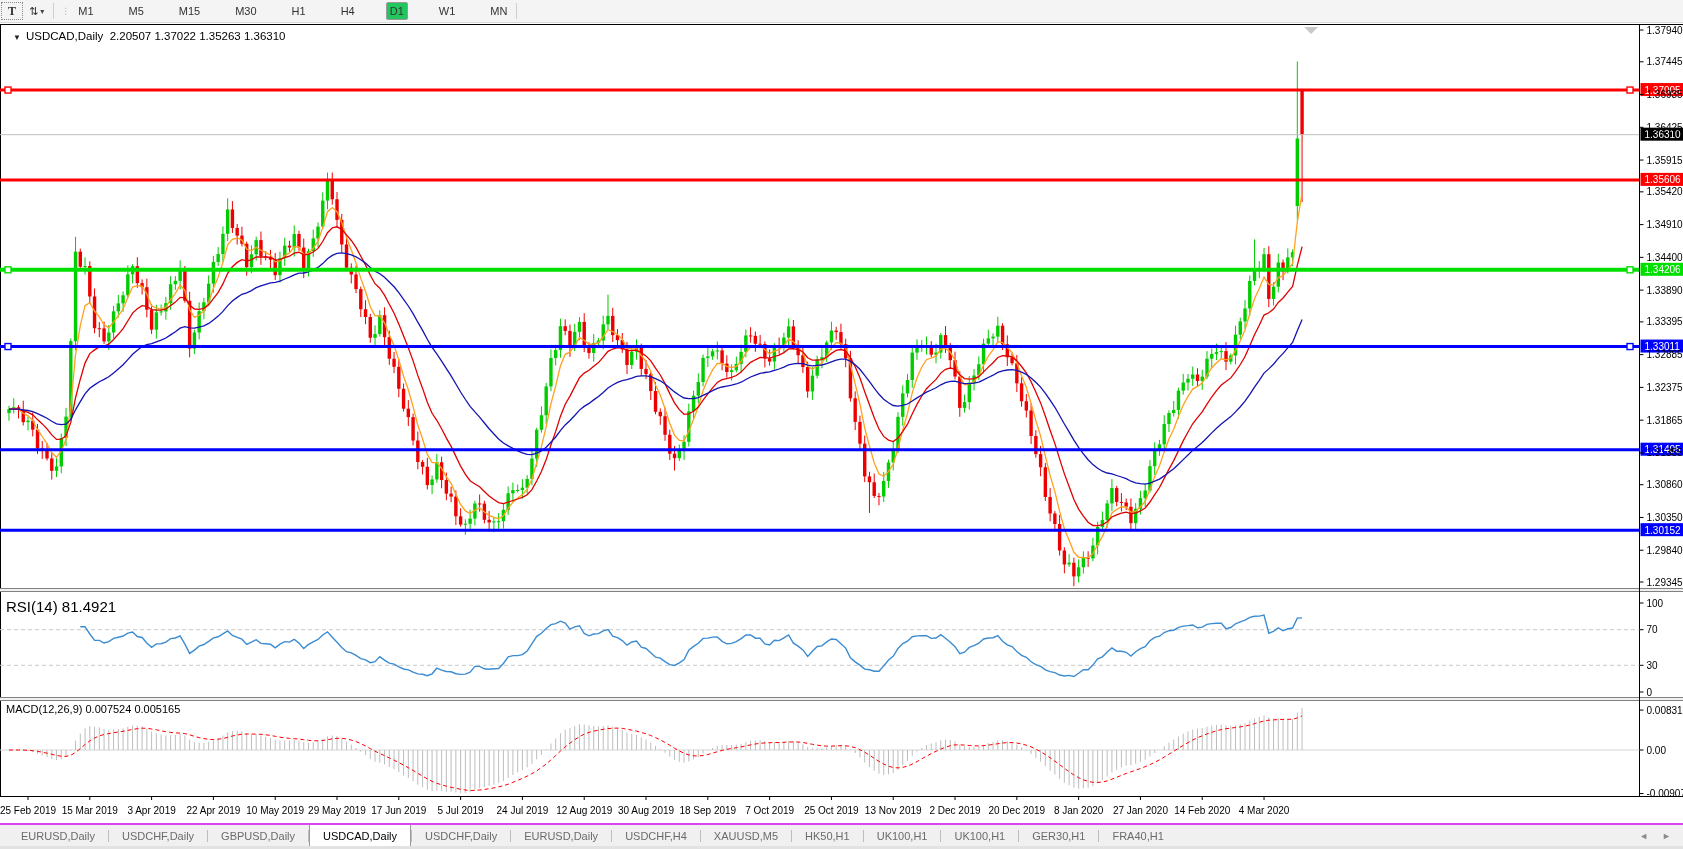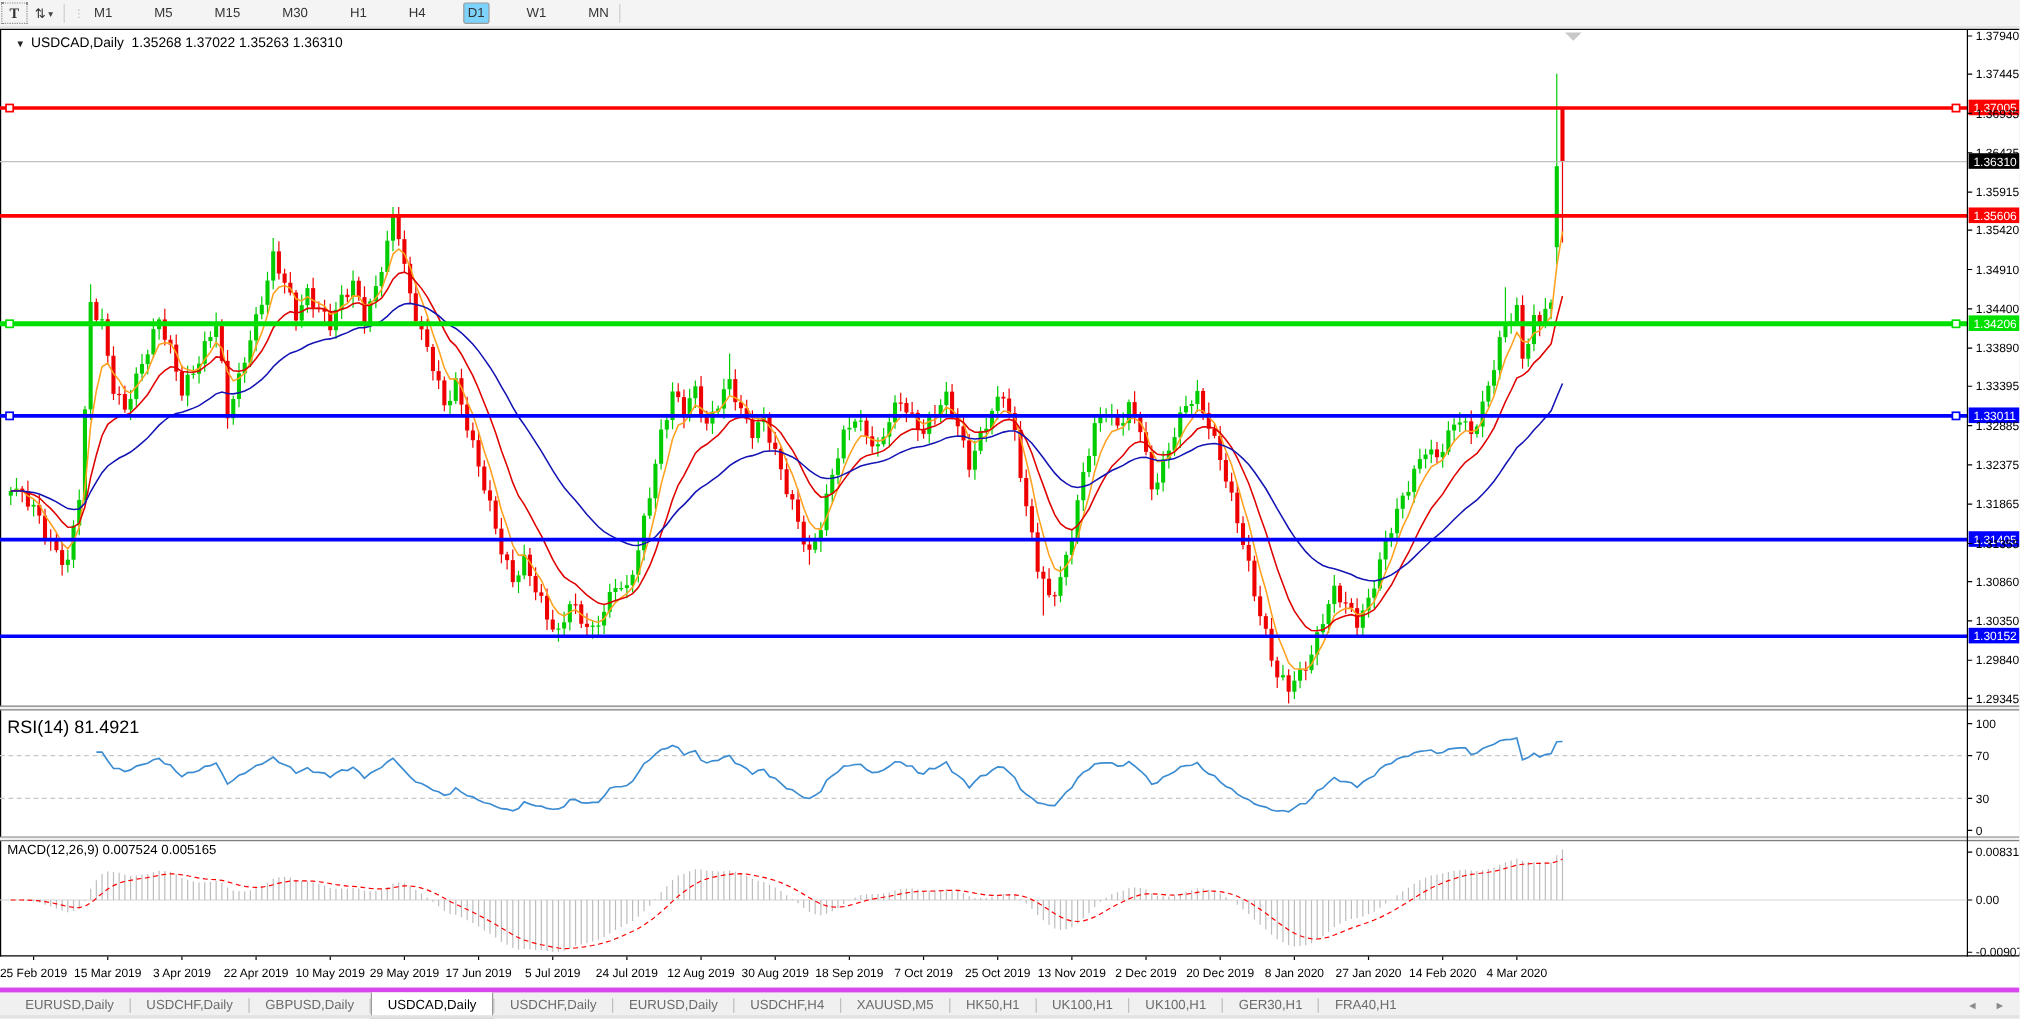--- a/index.html
+++ b/index.html
@@ -4,34 +4,34 @@
 <style>
   html,body{margin:0;padding:0;background:#e9e9e9;}
   #stage{position:relative;width:1683px;height:849px;overflow:hidden;background:#fff;
          font-family:"Liberation Sans","DejaVu Sans",sans-serif;}
   #chart-svg{position:absolute;left:0;top:0;z-index:1;}
   
   #toolbar{position:absolute;left:0;top:0;width:1683px;height:22px;background:#f4f4f4;
            border-bottom:1px solid #d9d9d9;display:flex;align-items:center;z-index:3;font-size:11px;color:#333;}
   .tb-btn{height:18px;min-width:22px;padding:0 3px;margin:0 1px;display:flex;align-items:center;justify-content:center;
           border:1px solid transparent;border-radius:2px;box-sizing:border-box;cursor:default;}
-  .tb-btn.active{background:#7dd3fc;border-color:#9a9a9a;}
+  .tb-btn.active{background:#22c55e;border-color:#9a9a9a;}
   .tb-sep{width:1px;height:16px;background:#cfcfcf;margin:0 4px;}
   .tb-grip{color:#b5b5b5;font-size:9px;letter-spacing:0;margin:0 3px;line-height:7px;text-align:center;}
   #text-tool{border:1px dotted #8a8a8a;border-radius:0;font-family:"Liberation Serif",serif;font-weight:bold;font-size:12px;width:22px;}
   .caret{font-size:8px;color:#444;margin-left:2px;}
   
   .ovl{position:absolute;z-index:2;color:#000;white-space:pre;}
   #main-title{left:13px;top:30px;font-size:11.5px;}
   #main-title .tri{font-size:8px;color:#222;margin-right:5px;}
   #rsi-title{left:6px;top:598px;font-size:15px;}
   #macd-title{left:6px;top:703px;font-size:11px;text-align:center;}
   
   #tabbar{position:absolute;left:0;top:823px;width:1683px;height:22px;background:#f0f0f0;
-          border-top:4px solid #d946ef;display:flex;align-items:stretch;z-index:3;font-size:11px;color:#6b6b6b;}
+          border-top:2px solid #d946ef;display:flex;align-items:stretch;z-index:3;font-size:11px;color:#6b6b6b;}
   .tab{display:flex;align-items:center;padding:0 13px;cursor:default;}
   .tab.active{background:#fff;color:#000;border:1px solid #9a9a9a;border-top:none;}
   .tab-sep{width:1px;height:12px;background:#bdbdbd;align-self:center;}
   #tab-scroll{margin-left:auto;display:flex;align-items:center;gap:14px;padding:0 12px;color:#8a8a8a;font-size:9px;}
   #bottom-strip{position:absolute;left:0;top:846px;width:1683px;height:3px;background:#e2e2e2;z-index:3;}
 </style>
 </head>
 <body>
 
 <div id="stage">
@@ -1019,21 +1019,21 @@
         <span class="tb-btn">M30</span>
         <span class="tb-btn">H1</span>
         <span class="tb-btn">H4</span>
         <span class="tb-btn active">D1</span>
         <span class="tb-btn">W1</span>
         <span class="tb-btn">MN</span>
       </span>
     <span class="tb-sep"></span>
   </div>
 
-  <div class="ovl" id="main-title"><span class="tri">▼</span><span>USDCAD,Daily</span><span>  </span><span>1.35268 1.37022 1.35263 1.36310</span></div>
+  <div class="ovl" id="main-title"><span class="tri">▼</span><span>USDCAD,Daily</span><span>  </span><span>2.20507 1.37022 1.35263 1.36310</span></div>
 
   <div class="ovl" id="rsi-title">RSI(14) 81.4921</div>
   <div class="ovl" id="macd-title">MACD(12,26,9) 0.007524 0.005165</div>
 
   <div id="tabbar">
     <span style="width:8px"></span>
     <span id="tabs-holder" style="display:flex;align-items:stretch;">
         <span class="tab">EURUSD,Daily</span>
         <span class="tab-sep"></span>
         <span class="tab">USDCHF,Daily</span>

